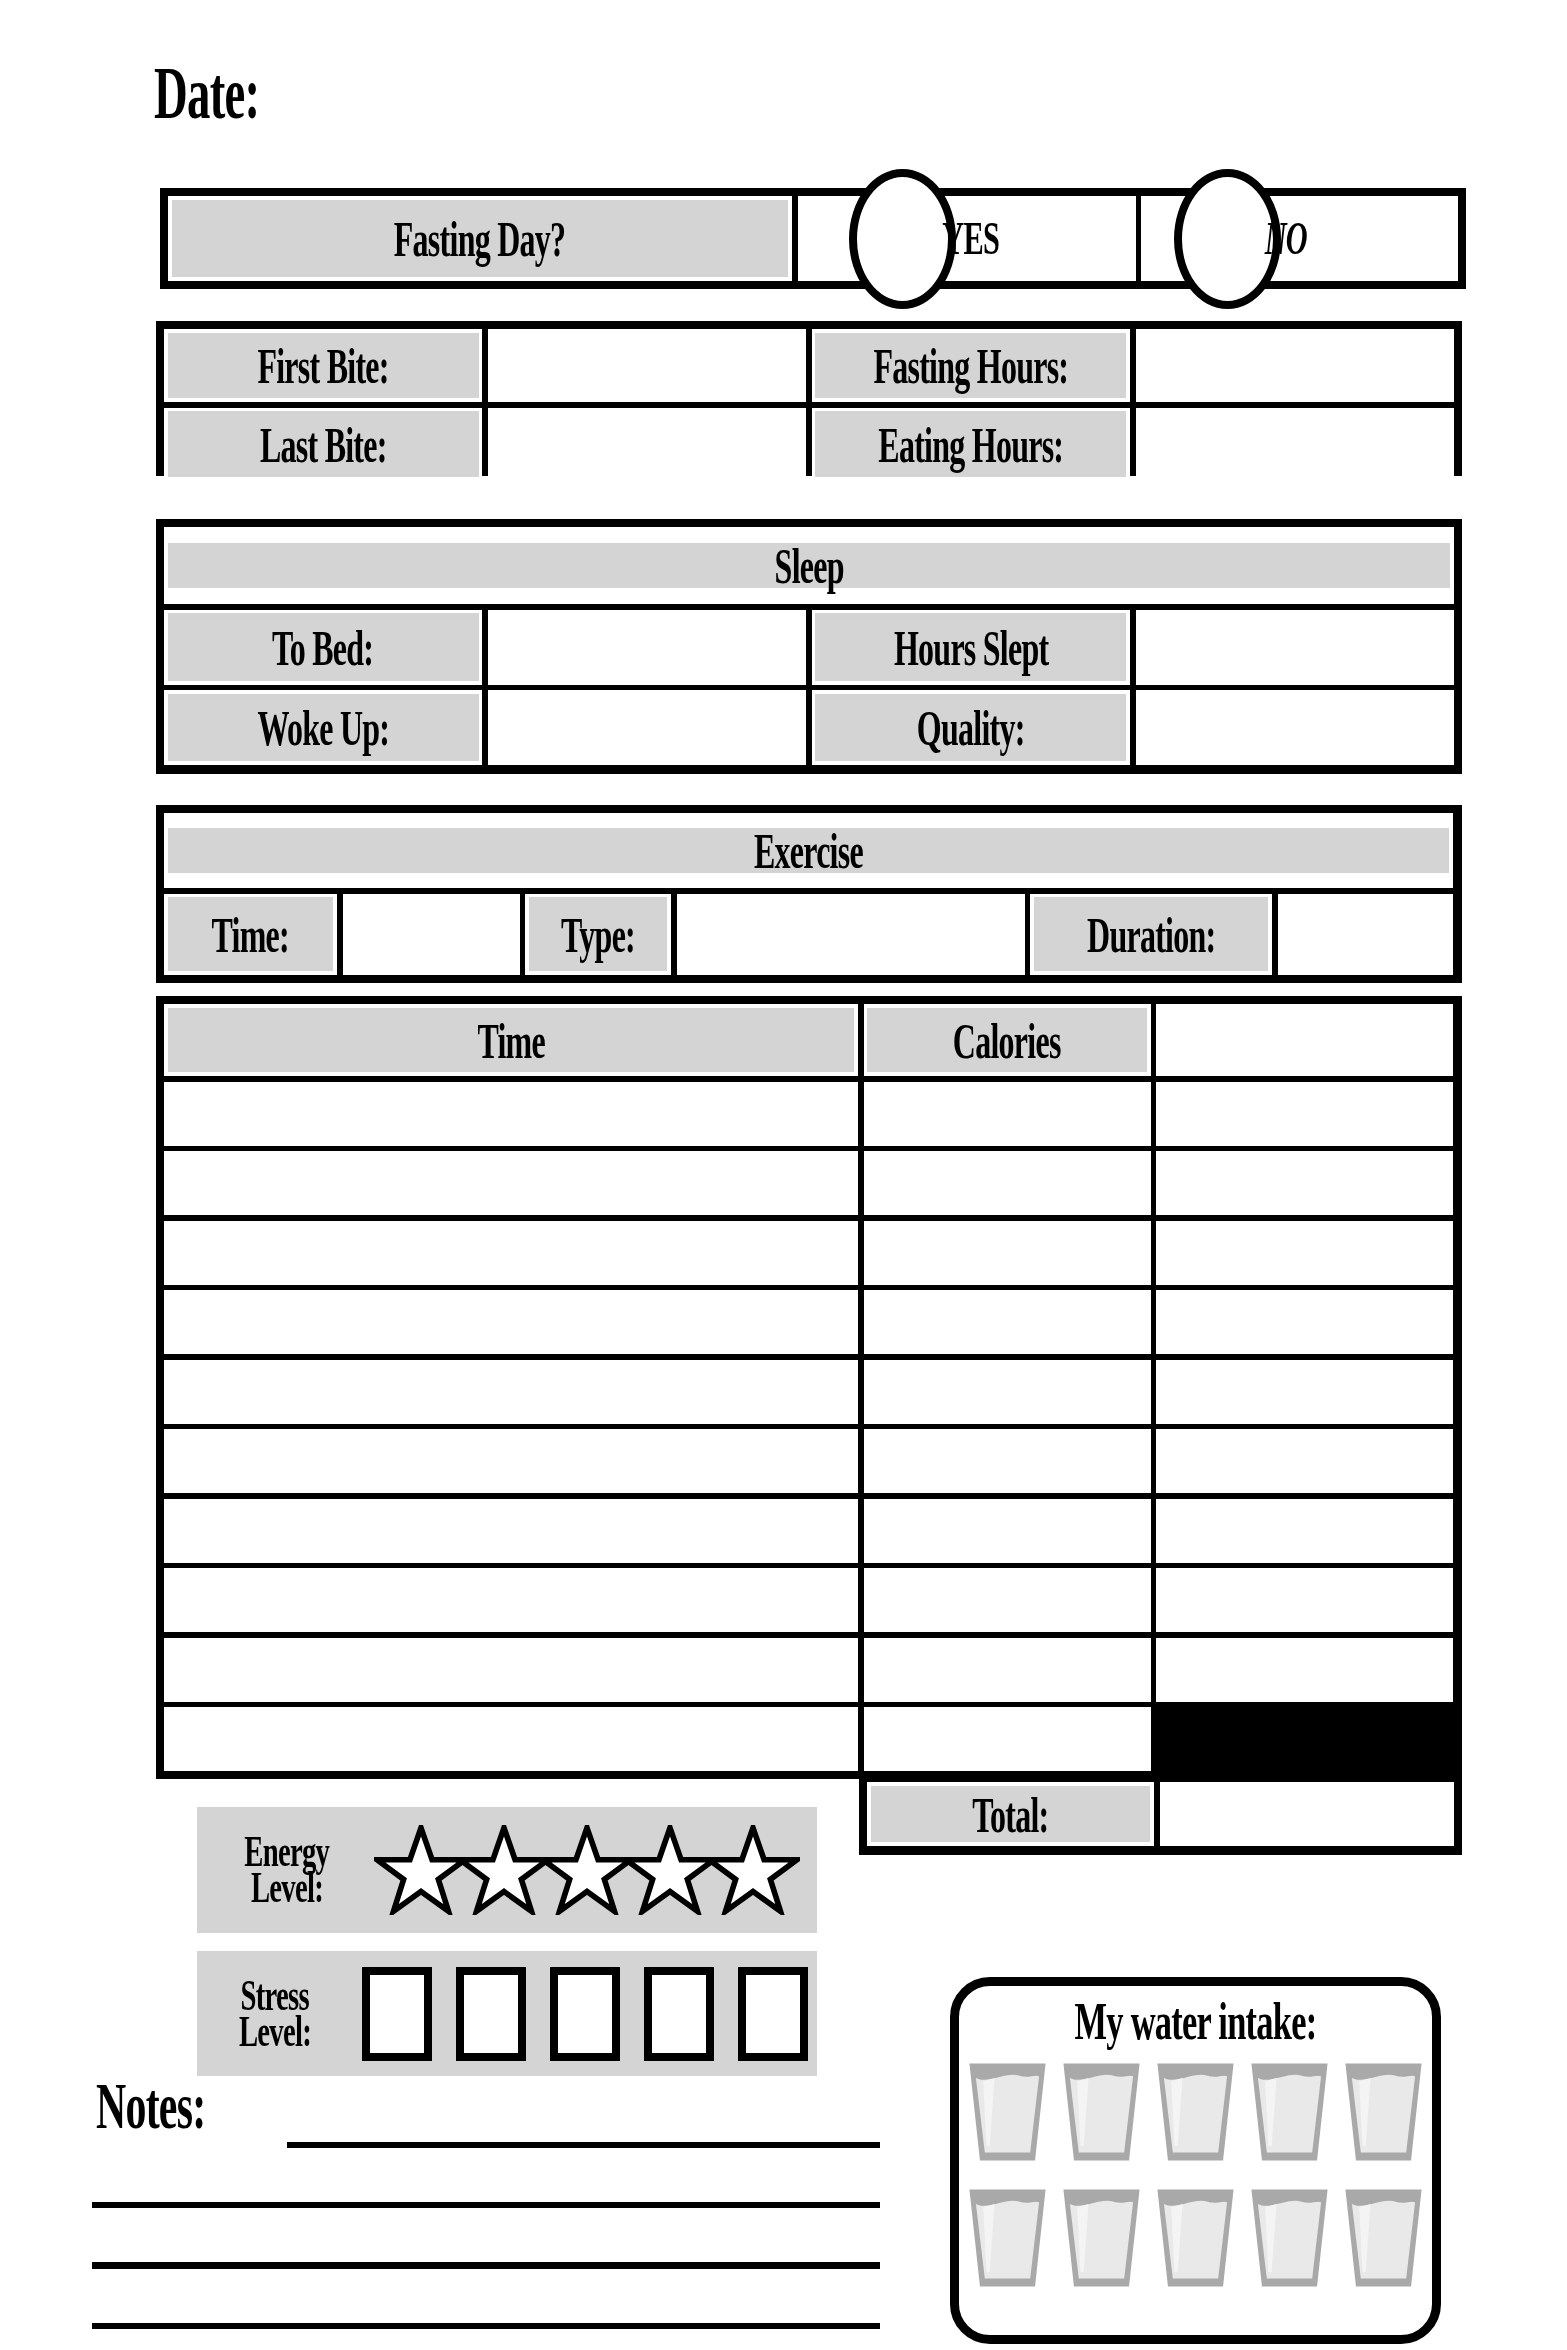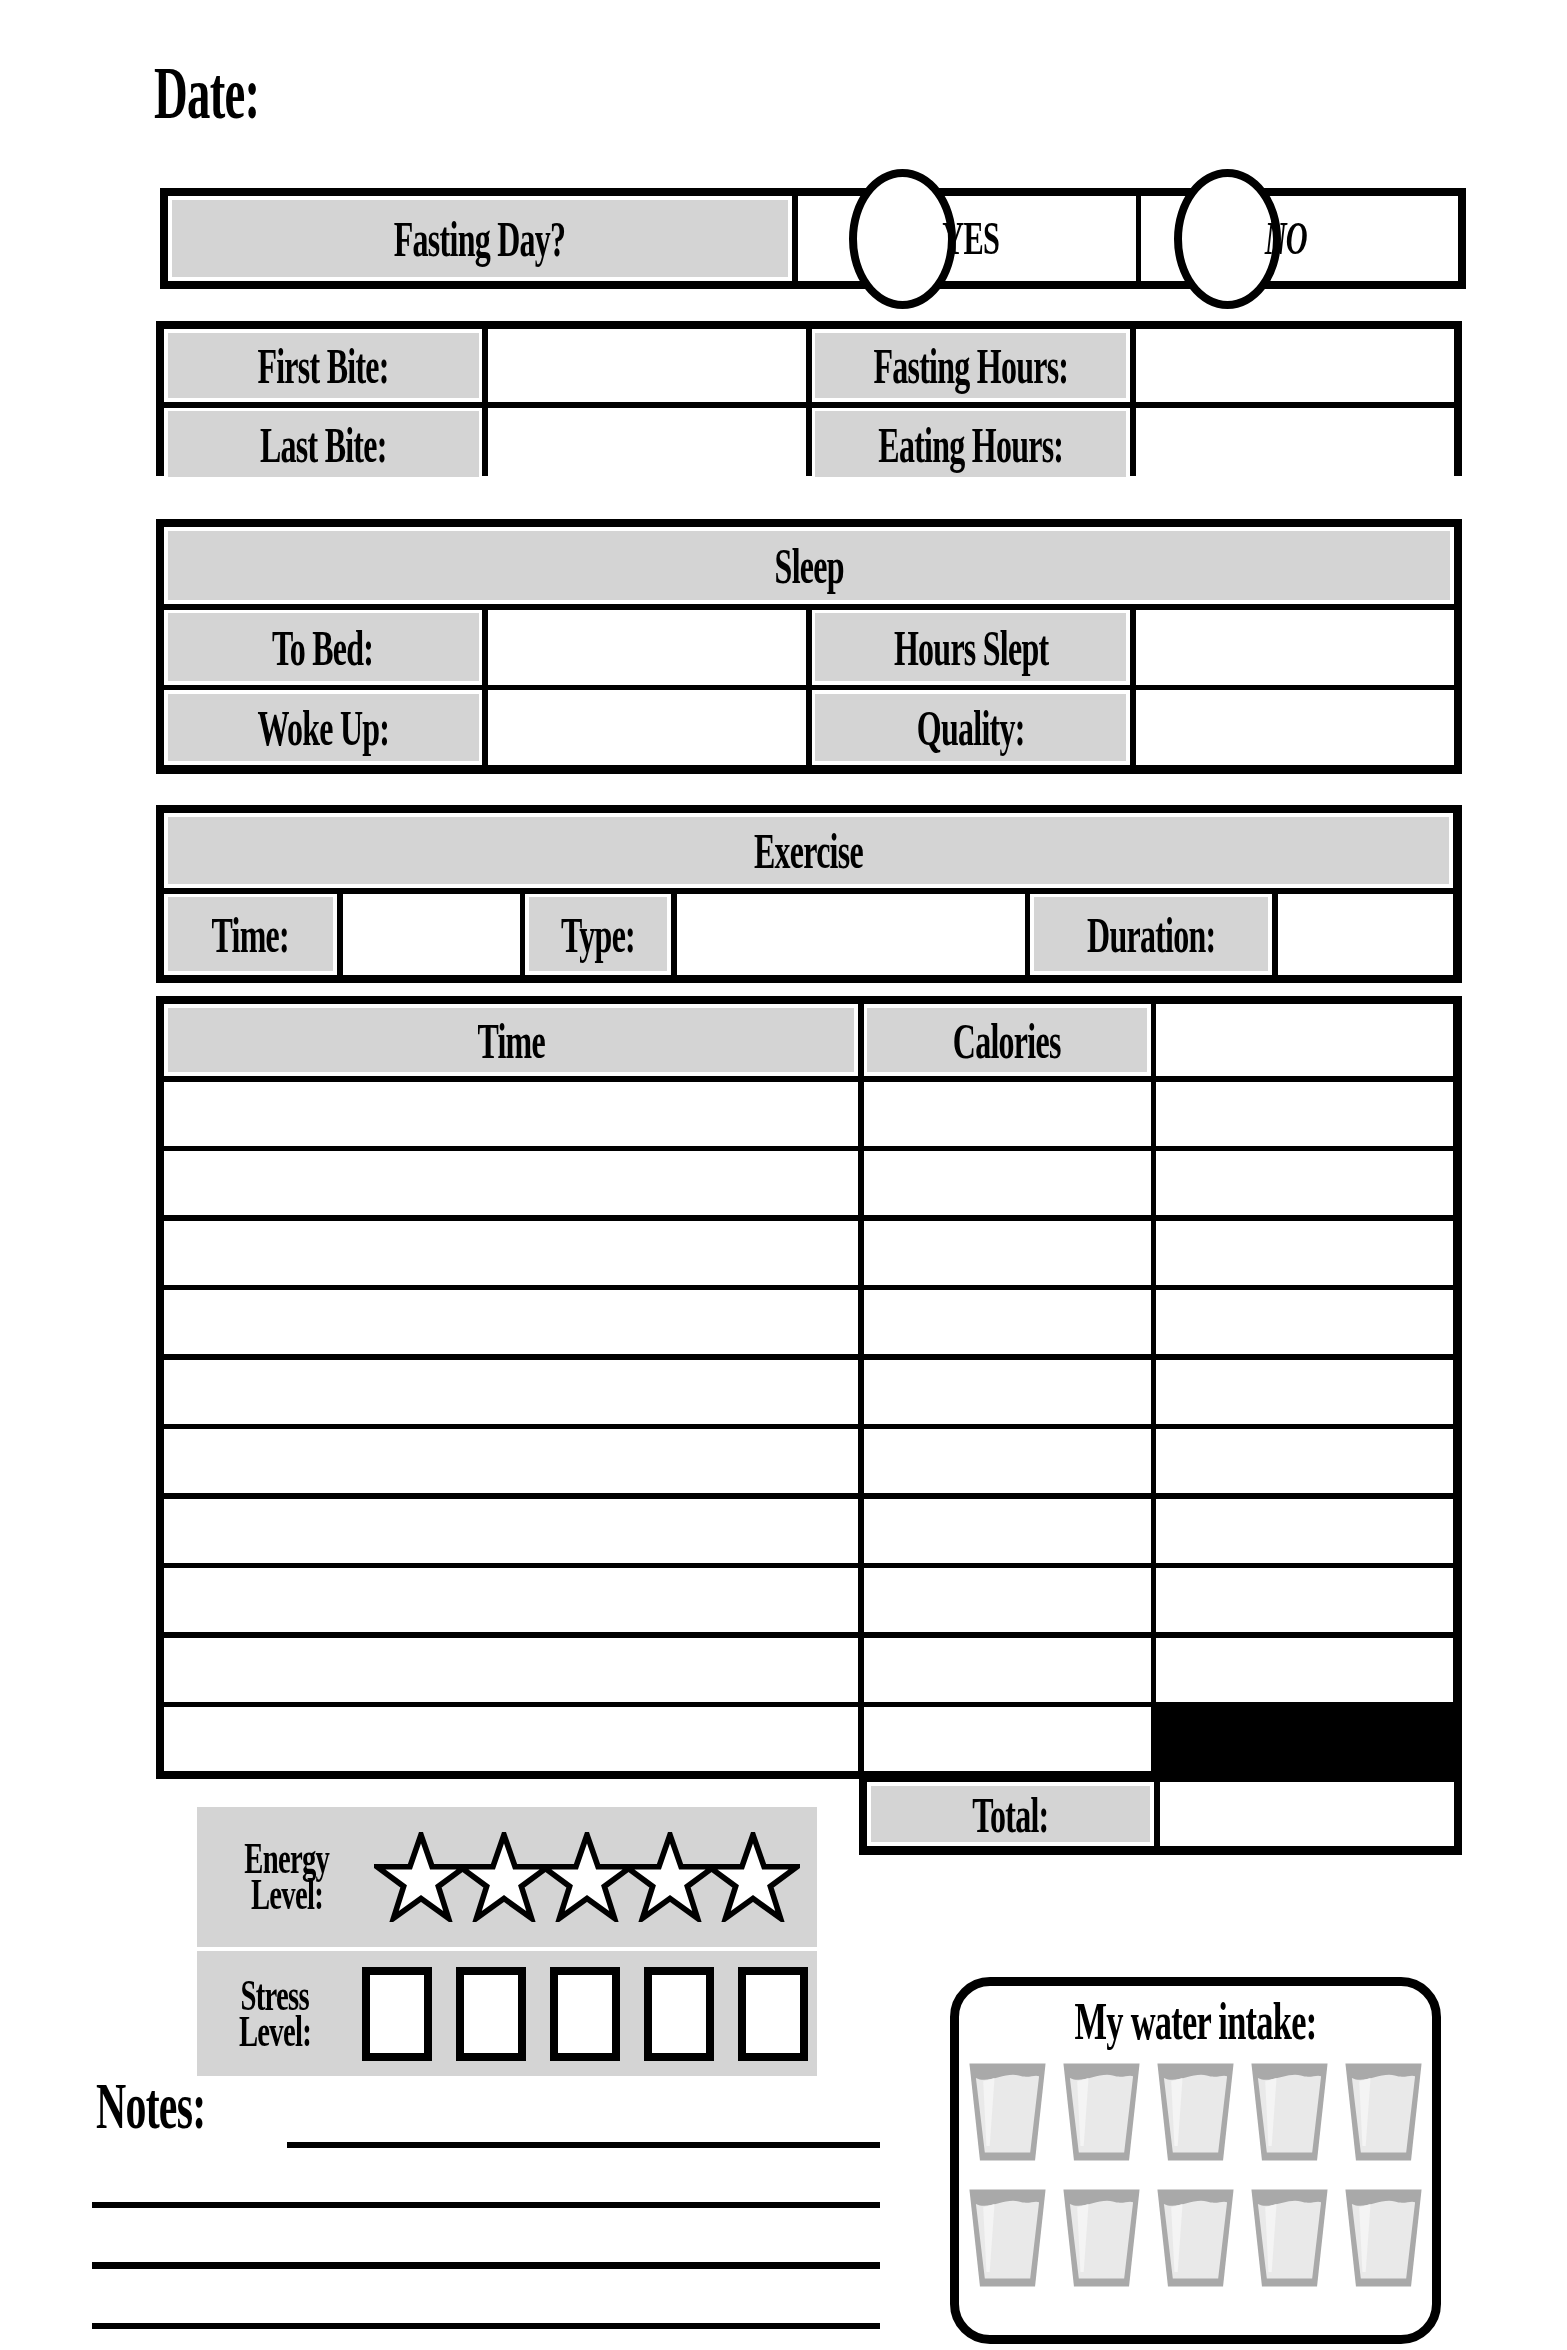--- a/index.html
+++ b/index.html
@@ -10,21 +10,21 @@
   
   .lbl { display:inline-block; font-weight:bold; letter-spacing:-0.9px;
          transform:scale(0.82,1.28); transform-origin:center center; white-space:nowrap; }
   .lbl.left { transform-origin:left center; }
 
   
   .tbl { position:absolute; display:grid; background:#000; border:8.3px solid #000; gap:5.5px; }
   .cell { background:#fff; display:flex; padding:3.7px; }
   .fill { flex:1; display:flex; align-items:center; justify-content:center; background:#fff; }
   .fill.gray { background:#d4d4d4; }
-  .span-all { grid-column:1 / -1; }
+  .span-all { grid-column:1 / -1;align-items:center; }
 
   .fz62 { font-size:57px; } .fz56 { font-size:51px; } .fz46 { font-size:42px; }
   .fz42 { font-size:39px; } .fz40 { font-size:37px; } .fz38 { font-size:35px; }
 
   
   #fasting-row { left:160px; top:188px; width:1306px; height:101px;
                  grid-template-columns:624px 338px 317px; }
   .choice-cell { position:relative; background:#fff; display:flex; align-items:center; padding:0; }
   .choice-circle { position:absolute; width:107px; height:140px; border:8.3px solid #000;
                    border-radius:50%; background:#fff; top:50%; transform:translateY(-50%); }
@@ -39,21 +39,21 @@
                     grid-template-rows:75px 81px; }
   #meal-table { left:156px; top:996px; width:1306px;
                 grid-template-columns:694px 287px 297px;
                 grid-template-rows:72px; grid-auto-rows:64px; }
   #total-row { left:859px; top:1774px; width:603px; height:81px;
                grid-template-columns:287px 294px; grid-template-rows:64px; }
 
   
   .rate-box { position:absolute; left:197px; width:620px; background:#d4d4d4;
               display:flex; align-items:center; padding:0 9.2px 0 16.5px; }
-  #energy-box { top:1807px; height:140px; }
+  #energy-box { top:1807px; height:126px; }
   #stress-box { top:1951px; height:125px; }
   .rate-label { width:147px; text-align:center; line-height:1.02; }
   .stars { display:flex; align-items:center; margin-left:13px; }
   .star { width:94px; height:90px; margin-left:-11px; }
   .star:first-child { margin-left:0; }
   .boxes { display:flex; align-items:center; margin-left:26px; gap:24px; }
   .sbox { width:70px; height:94px; background:#fff; border:8.3px solid #000; }
 
   
   #water-box { position:absolute; left:950px; top:1977px; width:491px; height:367px;

